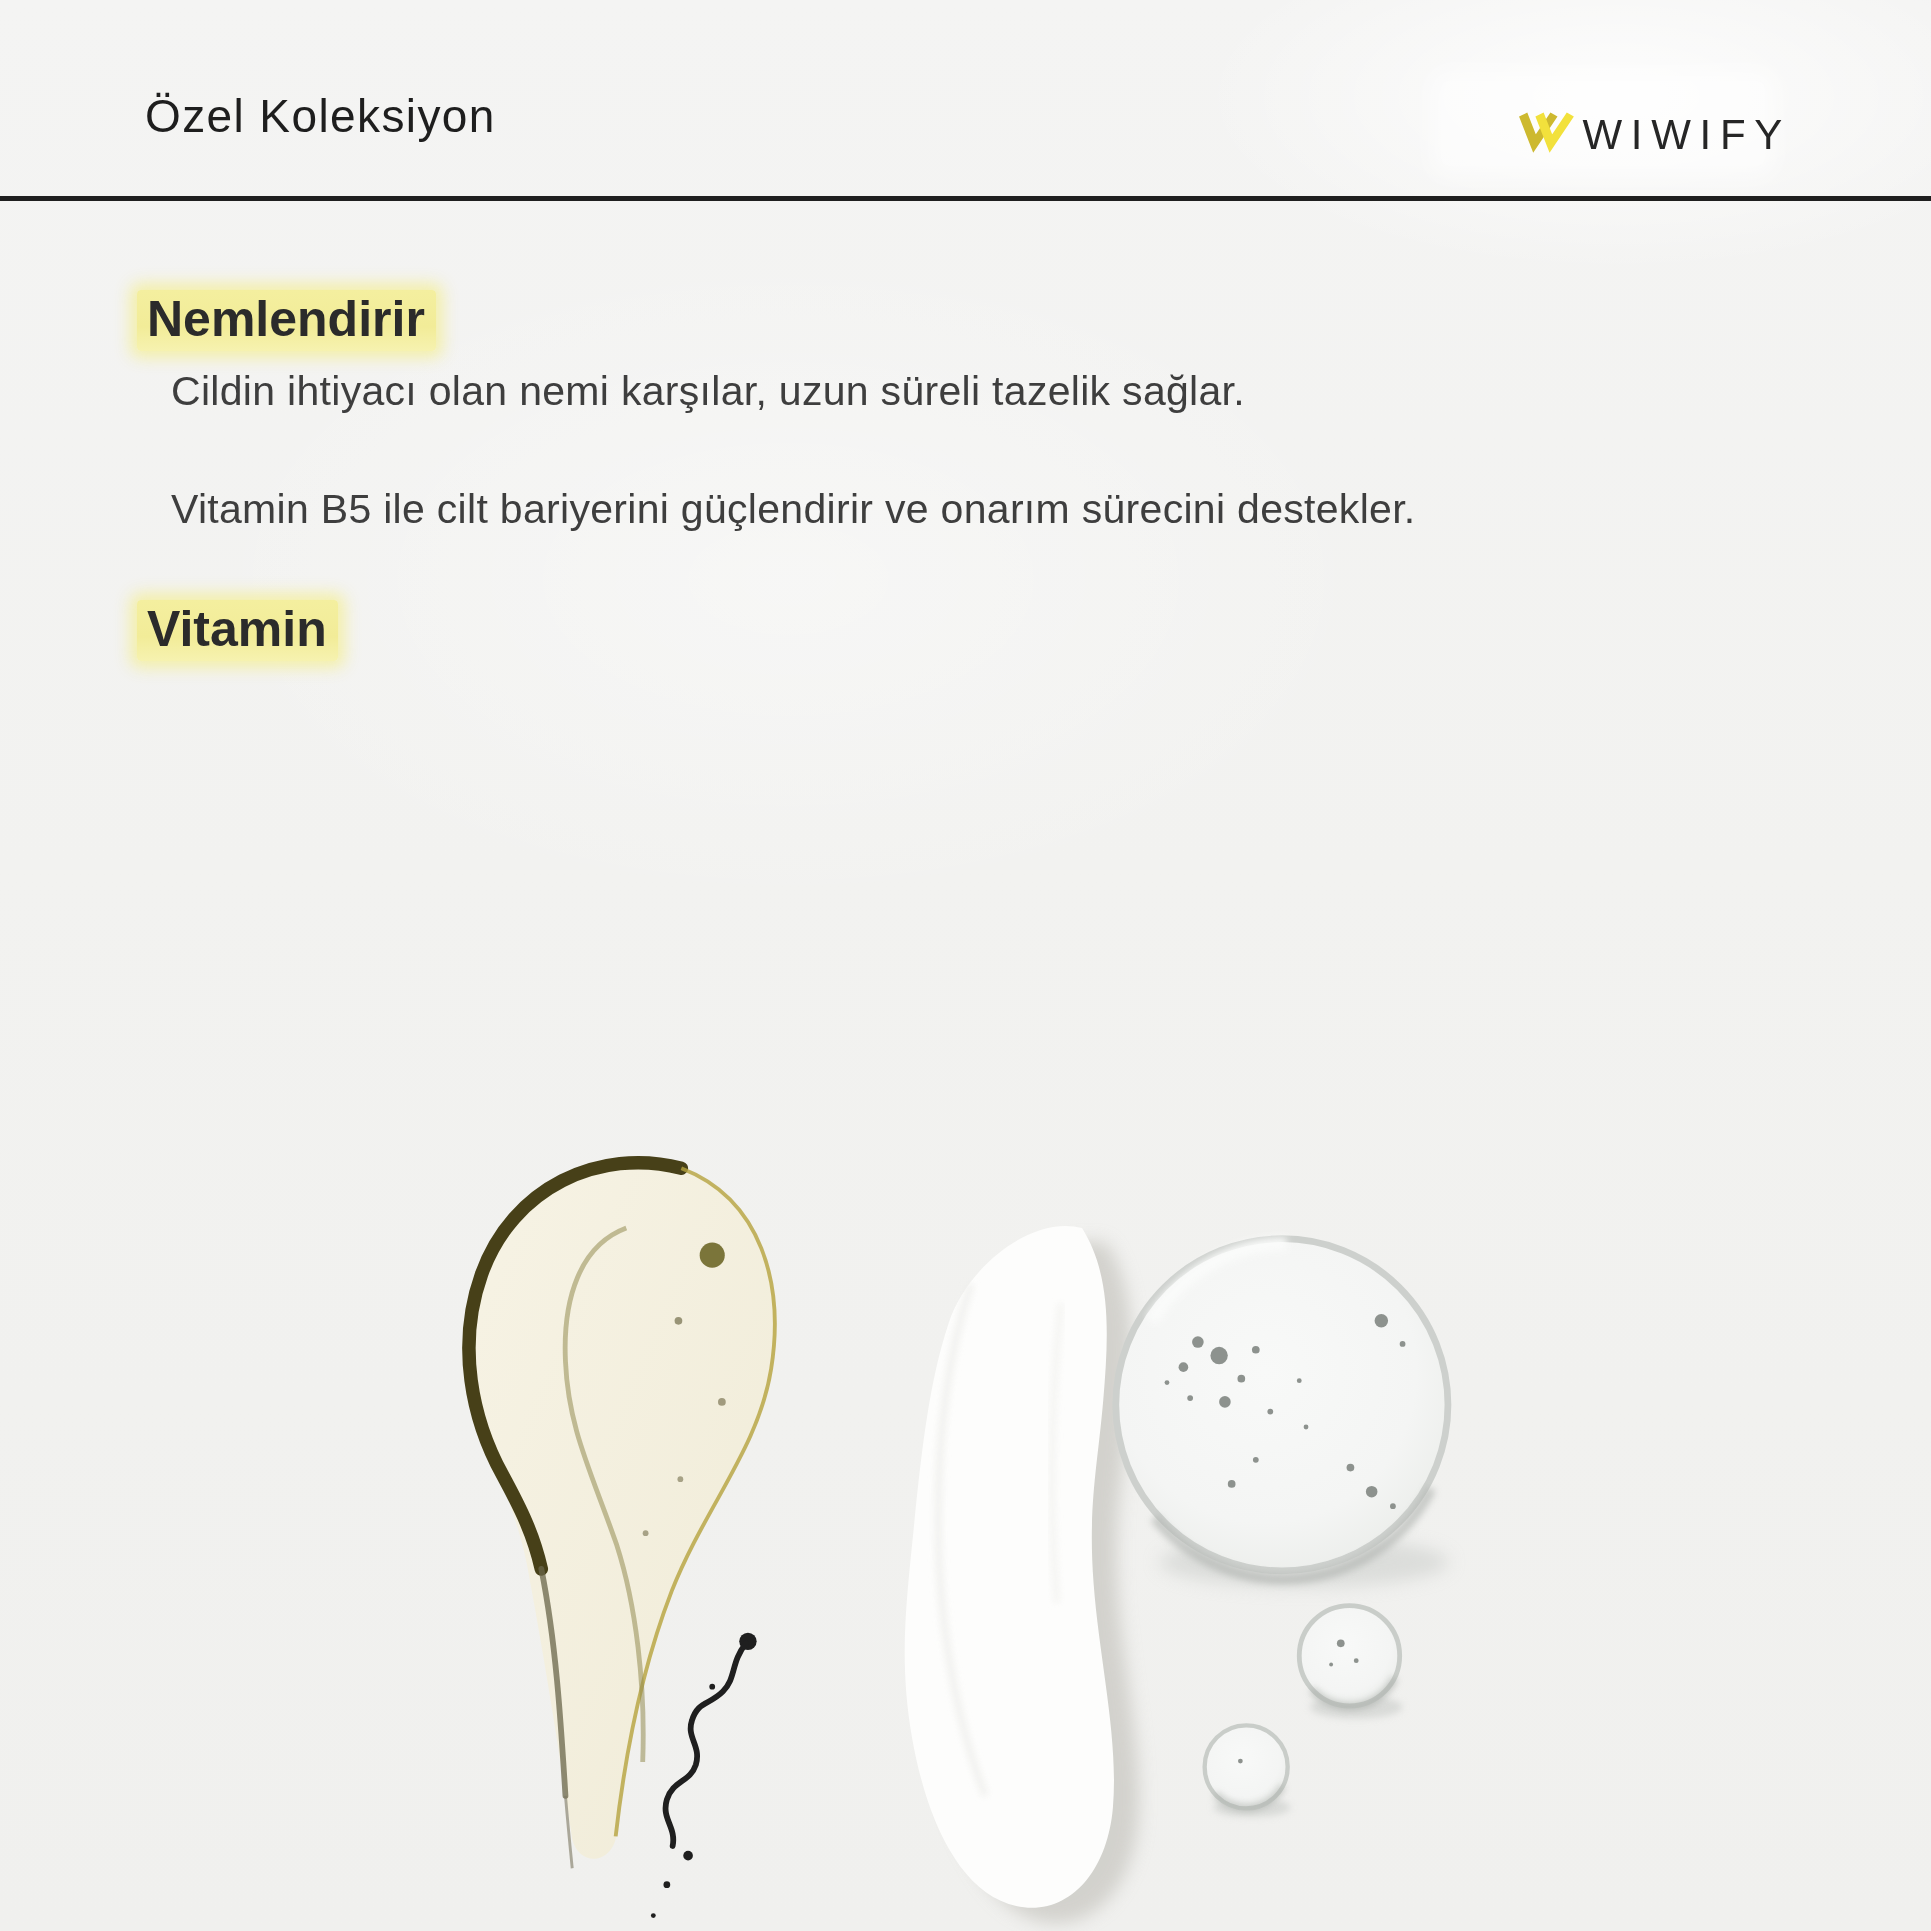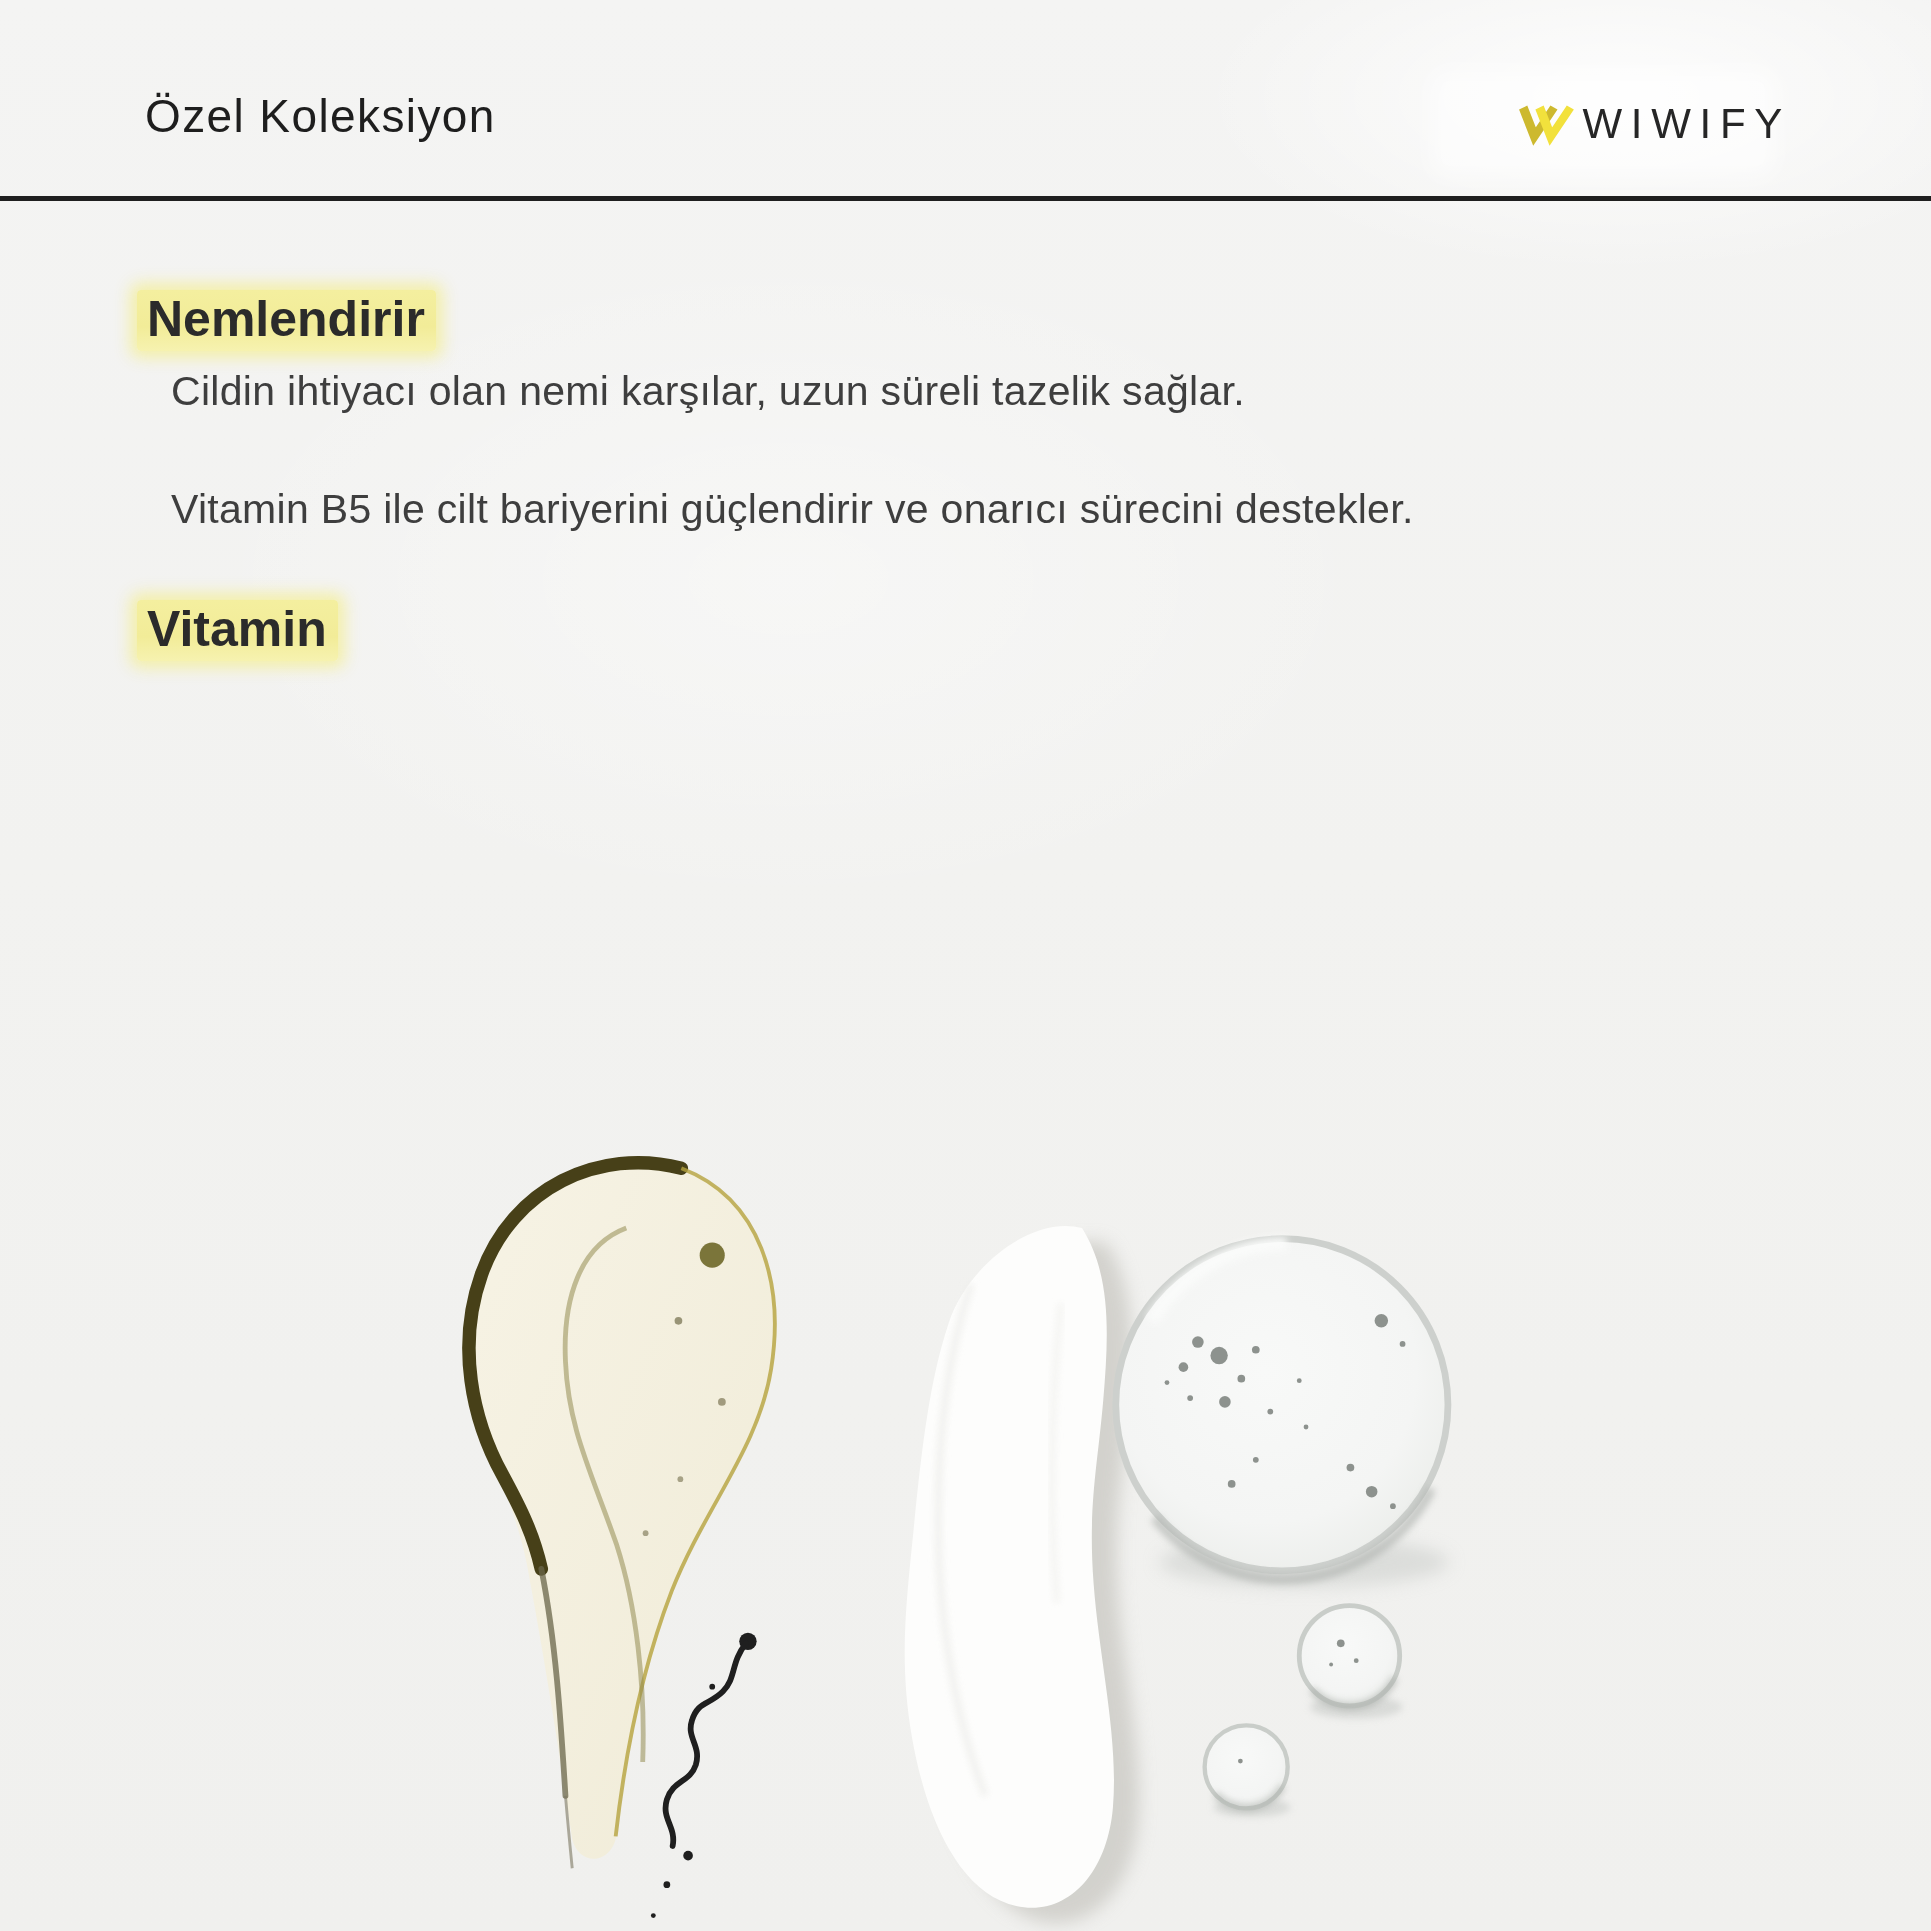--- a/index.html
+++ b/index.html
@@ -12,21 +12,21 @@
     font-family:"Liberation Sans", sans-serif;
     padding-left:40px;
     -webkit-font-smoothing:antialiased;
   }
   .page-title{
     position:absolute;left:145px;top:89px;
     font-size:46px;font-weight:500;color:#1e1e1e;letter-spacing:1.4px;
   }
   .brand{
     position:absolute;right:180px;top:89px;height:70px;
-    display:flex;align-items:center;gap:8px;
+    display:flex;align-items:flex-end;gap:8px;
   }
   .brand-backdrop{
     position:absolute;left:1441px;top:81px;width:324px;height:85px;
     background:rgba(255,255,255,0.55);border-radius:7.7px;
     box-shadow:0 0 23px 11.6px rgba(255,255,255,0.55);
   }
   .brand-name{
     font-size:42px;font-weight:500;color:#262626;letter-spacing:8.7px;
   }
   .divider{
@@ -74,21 +74,21 @@
 
     <div class="section">
       <div class="section-heading">Nemlendirir</div>
       <div class="section-body">
         <div>Cildin ihtiyacı olan nemi karşılar, uzun süreli tazelik sağlar.</div>
       </div>
     </div>
 
     <div class="section">
       <div class="section-body">
-        <div>Vitamin B5 ile cilt bariyerini güçlendirir ve onarıcı sürecini destekler.</div>
+        <div>Vitamin B5 ile cilt bariyerini güçlendirir ve onarım sürecini destekler.</div>
       </div>
     </div>
 
     <div class="section">
       <div class="section-heading">Vitamin</div>
     </div>
 
 
   </div>
 

